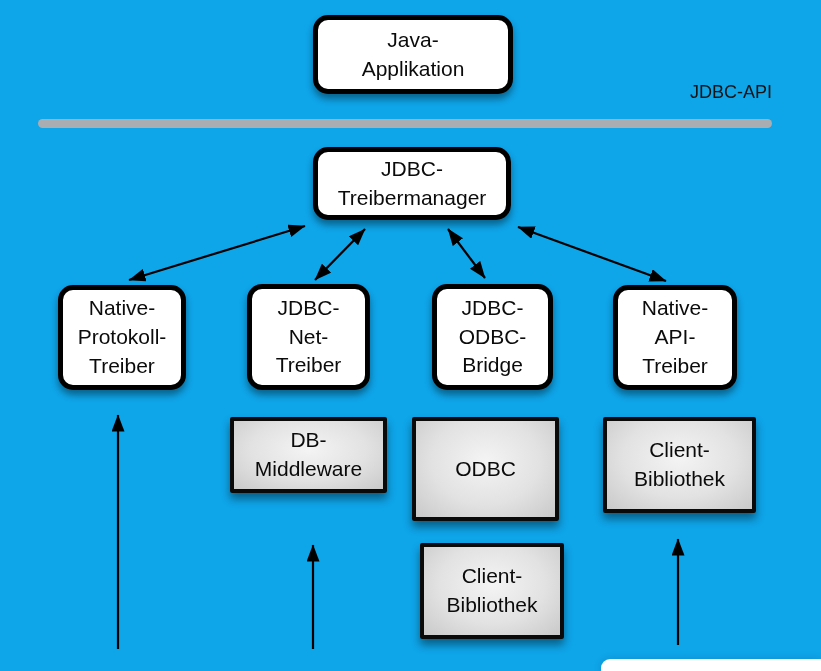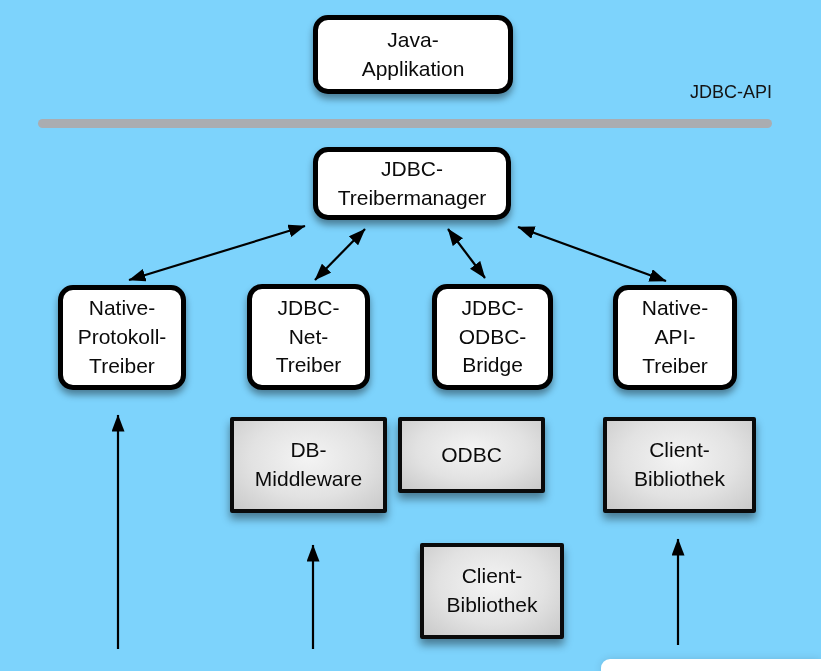--- a/index.html
+++ b/index.html
@@ -5,21 +5,21 @@
   html, body {
     margin: 0;
     padding: 0;
     background: #f7f7f9;
     font-family: "Liberation Sans", sans-serif;
   }
   .canvas {
     position: relative;
     width: 821px;
     height: 671px;
-    background: #7dd3fc;
+    background: #0ea5e9;
     overflow: hidden;
   }
   .arrow-layer {
     position: absolute;
     left: 0; top: 0;
     width: 821px;
     height: 671px;
     z-index: 1;
   }
   .node {
@@ -82,22 +82,22 @@
     box-shadow: 0 0 8px rgba(0,0,0,0.12);
     z-index: 2;
   }
   
   .n-java      { left: 313px; top: 15px;  width: 200px; height: 79px; }
   .n-manager   { left: 313px; top: 147px; width: 198px; height: 73px; }
   .n-natproto  { left: 58px;  top: 285px; width: 128px; height: 105px; }
   .n-net       { left: 247px; top: 284px; width: 123px; height: 106px; }
   .n-odbcbr    { left: 432px; top: 284px; width: 121px; height: 106px; }
   .n-natapi    { left: 613px; top: 285px; width: 124px; height: 105px; }
-  .n-dbmw      { left: 230px; top: 417px; width: 157px; height: 96px; }
-  .n-odbc      { left: 398px; top: 417px; width: 147px; height: 76px; }
+  .n-dbmw      { left: 230px; top: 417px; width: 157px; height: 76px; }
+  .n-odbc      { left: 412px; top: 417px; width: 147px; height: 104px; }
   .n-clientr   { left: 603px; top: 417px; width: 153px; height: 96px; }
   .n-clientb   { left: 420px; top: 543px; width: 144px; height: 96px; }
 </style>
 </head>
 <body>
 
 <div class="canvas">
 
   <svg class="arrow-layer" viewBox="0 0 821 671" xmlns="http://www.w3.org/2000/svg">
     <defs>

